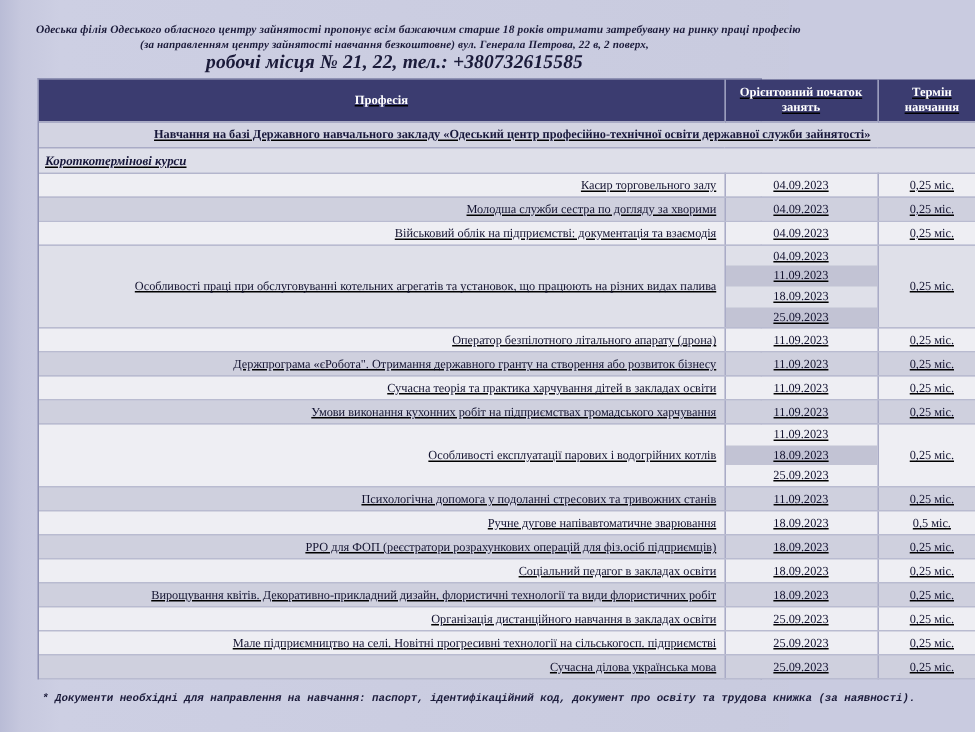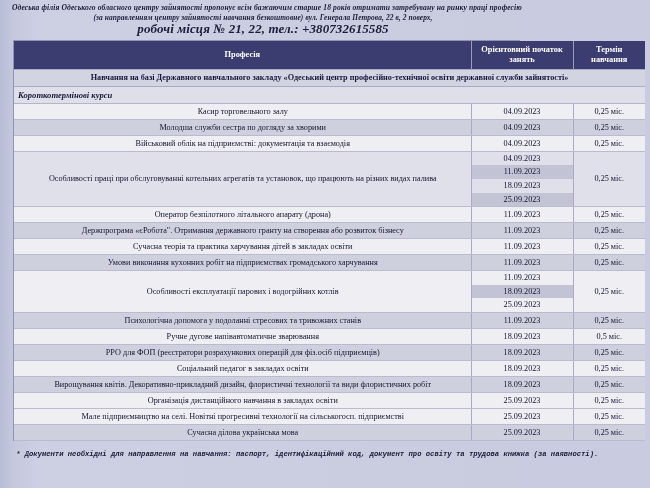--- a/index.html
+++ b/index.html
@@ -10,21 +10,21 @@
     overflow: hidden;
     font-family: "Liberation Serif", serif;
     background: #c9cbe0;
   }
 
   .page {
     position: relative;
     width: 526px;
     height: 488px;
     background: linear-gradient(to right, #b9bcd6 0px, #c6c8de 14px, #cdcfe3 40px, #c8cade 600px, #b6b9d3 650px);
-    padding: 0;
+    padding: 12px;
   }
 
   
   .header {
     padding: 3px 12px 4px 12px;
     text-align: center;
     color: #1b1b3a;
   }
   .header-line {
     font-weight: bold;
@@ -37,20 +37,21 @@
   .header-line.l2 { font-size: 7.4px; }
   .header-line.l3 { font-size: 13px; font-weight: bold; }
   .header-line.l4 { font-size: 7.4px; font-weight: normal; }
 
   
   .table-wrap {
     margin: 2px 6px 0 13px;
     border-left: 1px solid #8f92b4;
     border-right: 1px solid #8f92b4;
     border-top: 1px solid #8f92b4;
+    text-decoration: underline;
   }
   table.sched {
     width: 100%;
     border-collapse: collapse;
     table-layout: fixed;
   }
   table.sched col.c-prof { width: 457px; }
   table.sched col.c-start { width: 102px; }
   table.sched col.c-term { width: 72px; }
 
@@ -96,21 +97,21 @@
     color: #131330;
     vertical-align: middle;
     border-right: 1px solid #a9abc6;
     border-bottom: 1px solid #b9bbd0;
     line-height: 11px;
   }
   tbody td:last-child { border-right: none; }
 
   td.prof {
     padding: 2px 5px 2px 6px;
-    text-align: center;
+    text-align: right;
   }
   td.start, td.term {
     text-align: center;
     padding: 2px 2px;
     white-space: nowrap;
   }
 
   tr.alt-a td { background: #eeeef3; }
   tr.alt-b td { background: #cfd0de; }
 

